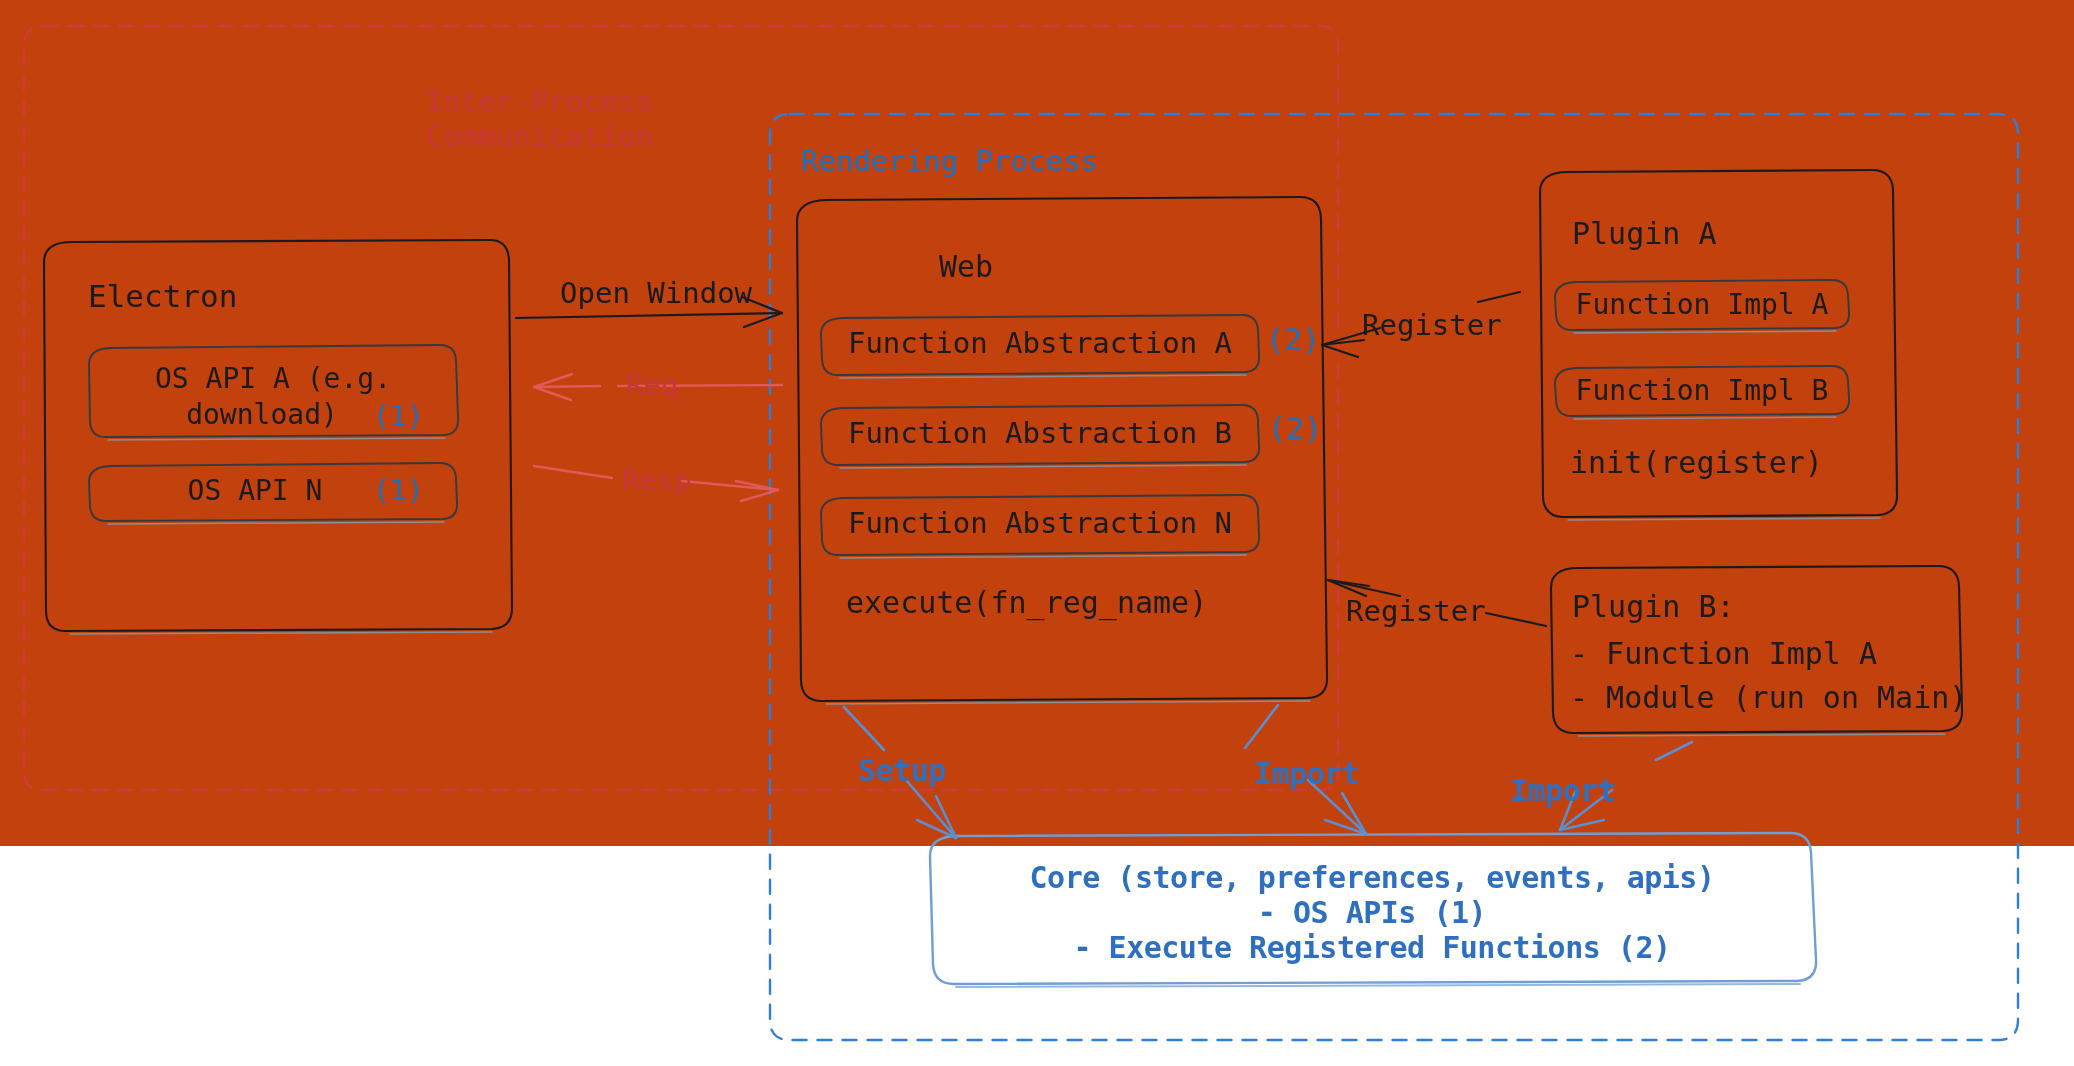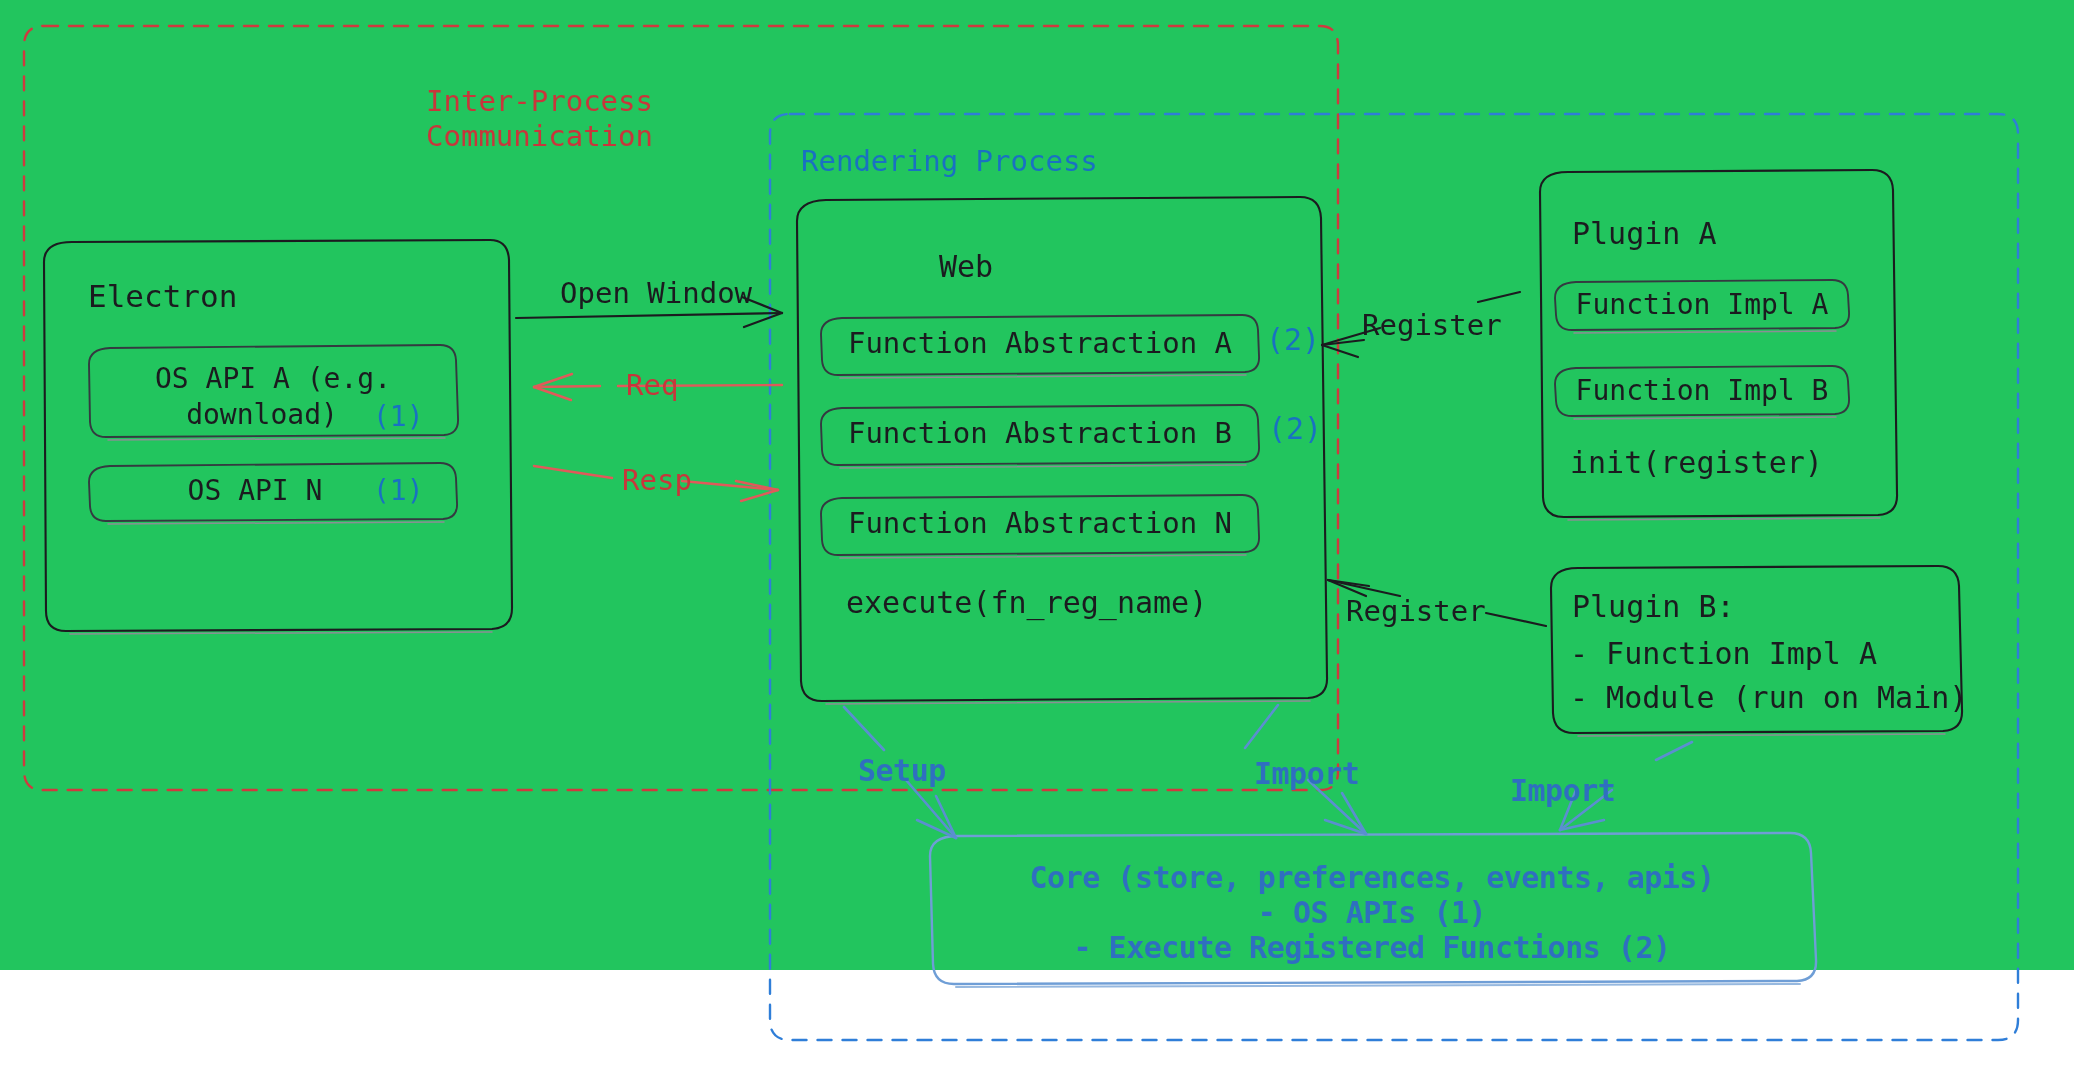--- a/index.html
+++ b/index.html
@@ -9,22 +9,22 @@
   }
   body {
     width: 2074px;
     height: 1066px;
     overflow: hidden;
     font-family: "DejaVu Sans Mono", "Liberation Mono", monospace;
   }
   #diagram-root {
     position: relative;
     width: 2074px;
-    height: 970px;
-    background: #22c55e;
+    height: 846px;
+    background: #c2410c;
   }
   svg.canvas {
     position: absolute;
     top: 0;
     left: 0;
     width: 2074px;
     height: 1066px;
   }
   text {
     font-family: "DejaVu Sans Mono", "Liberation Mono", monospace;

